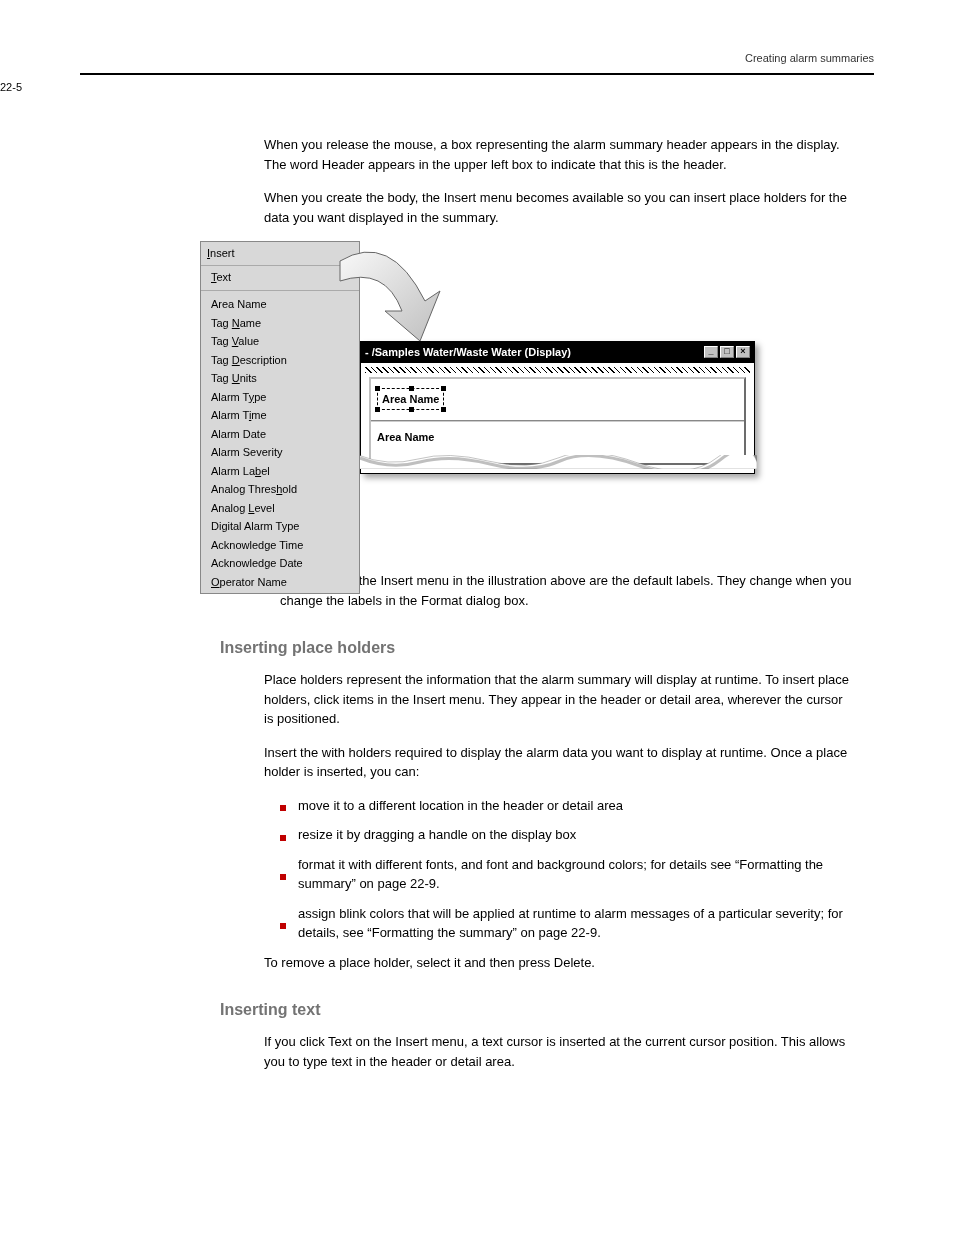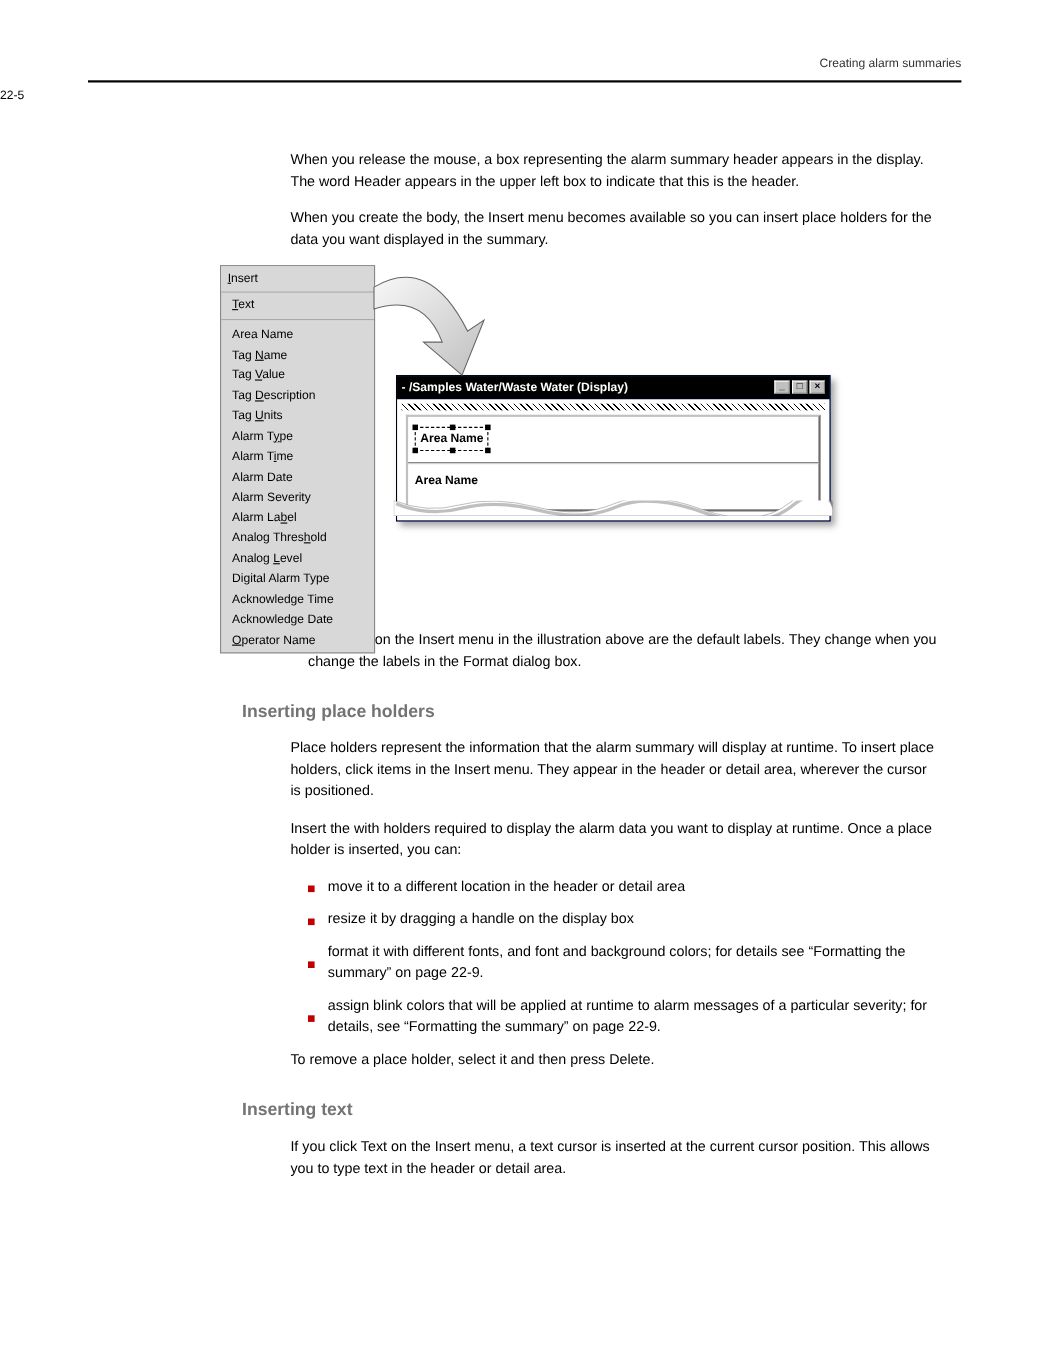--- a/index.html
+++ b/index.html
@@ -21,21 +21,21 @@
   }
   .chapter-title { display: block; margin-bottom: 6px; }
   .divider { border: none; border-top: 2px solid #000; margin: 6px 80px 0 80px; }
   .page-num { display: block; text-align: left; padding-right: 80px; font-size: 11px; margin-top: 4px; }
   .content { padding: 40px 100px 0 220px; }
   .para { margin-bottom: 14px; margin-left: 44px; }
   .figure-wrap { position: relative; height: 310px; margin: 10px 0 20px -20px; }
   .menu {
     position: absolute;
     left: 0; top: 0;
-    width: 141px;
+    width: 160px;
     background: #d8d8d8;
     border: 1px solid #888;
     font-family: "MS Sans Serif", Tahoma, sans-serif;
     font-size: 11px;
     z-index: 3;
   }
   .menu-title {
     padding: 3px 6px;
     border-bottom: 1px solid #aaa;
     background: #d8d8d8;
@@ -44,21 +44,21 @@
   .menu-item { padding: 1px 10px; white-space: nowrap; }
   .menu-sep { border-top: 1px solid #aaa; margin: 2px 0; }
   .u { text-decoration: underline; }
 
   .arrow-svg { position: absolute; left: 130px; top: 0; z-index: 4; }
 
   .display-window {
     position: absolute;
     left: 160px; top: 100px;
     width: 395px;
-    background: #1d4ed8;
+    background: #7dd3fc;
     border: 1px solid #000;
     box-shadow: 4px 4px 6px rgba(0,0,0,0.35);
     font-family: "MS Sans Serif", Tahoma, sans-serif;
     z-index: 2;
   }
   .titlebar {
     background: #000;
     color: #fff;
     font-size: 11px;
     font-weight: bold;

